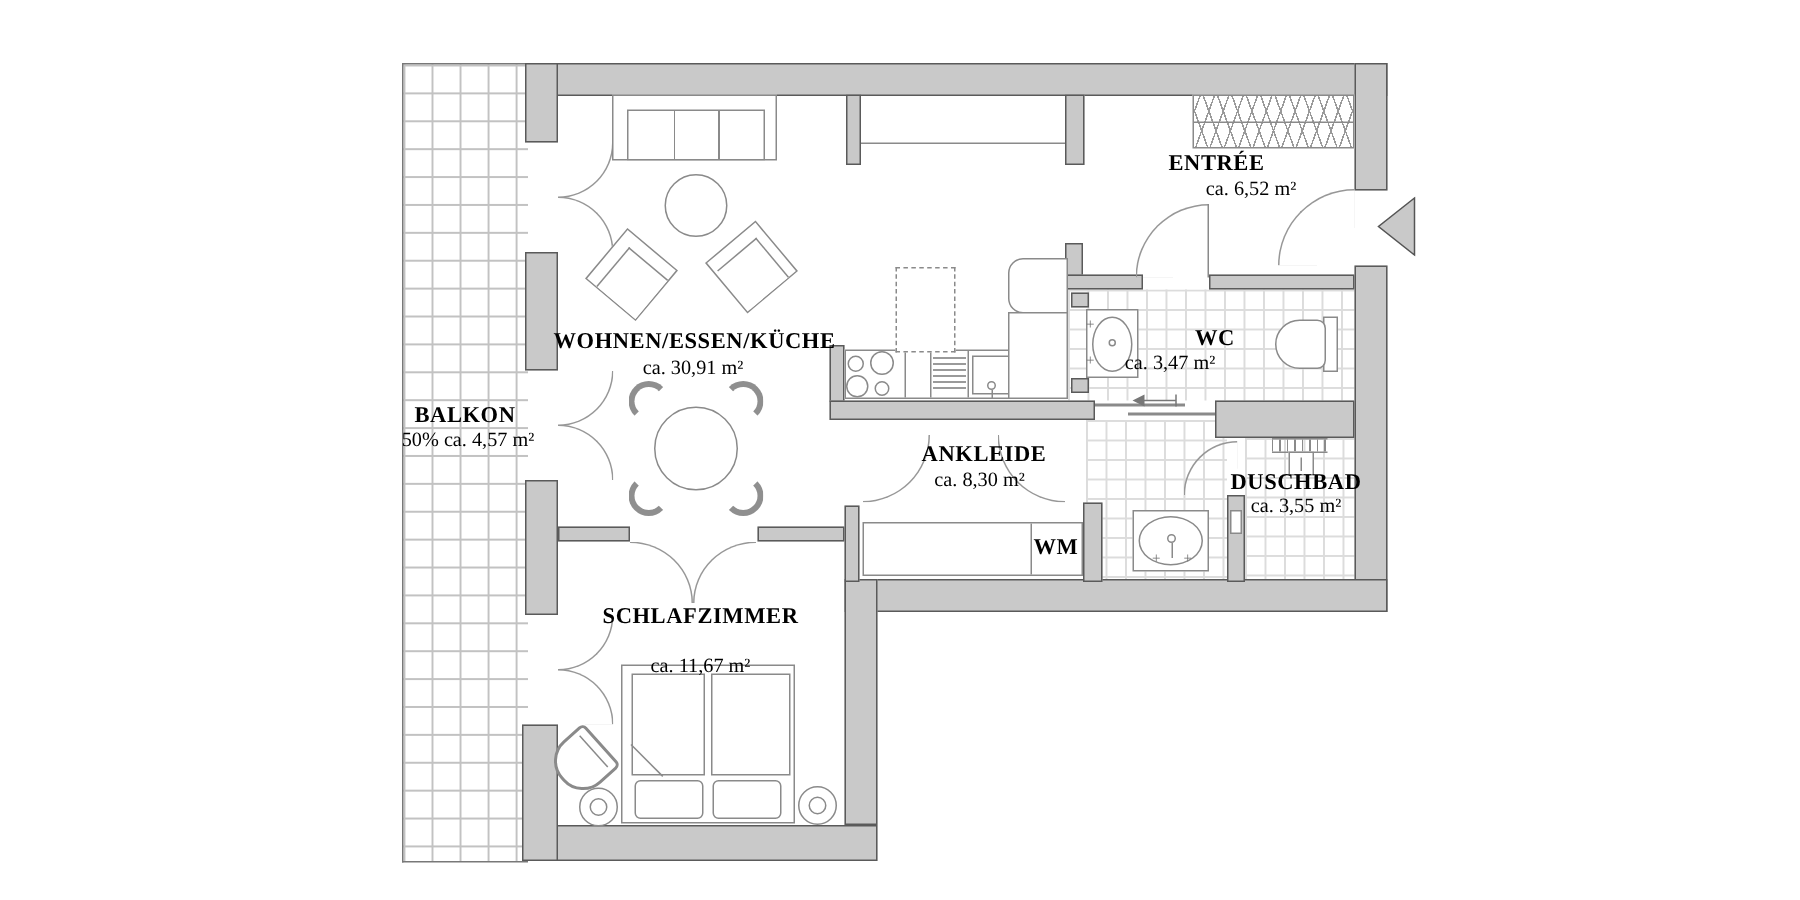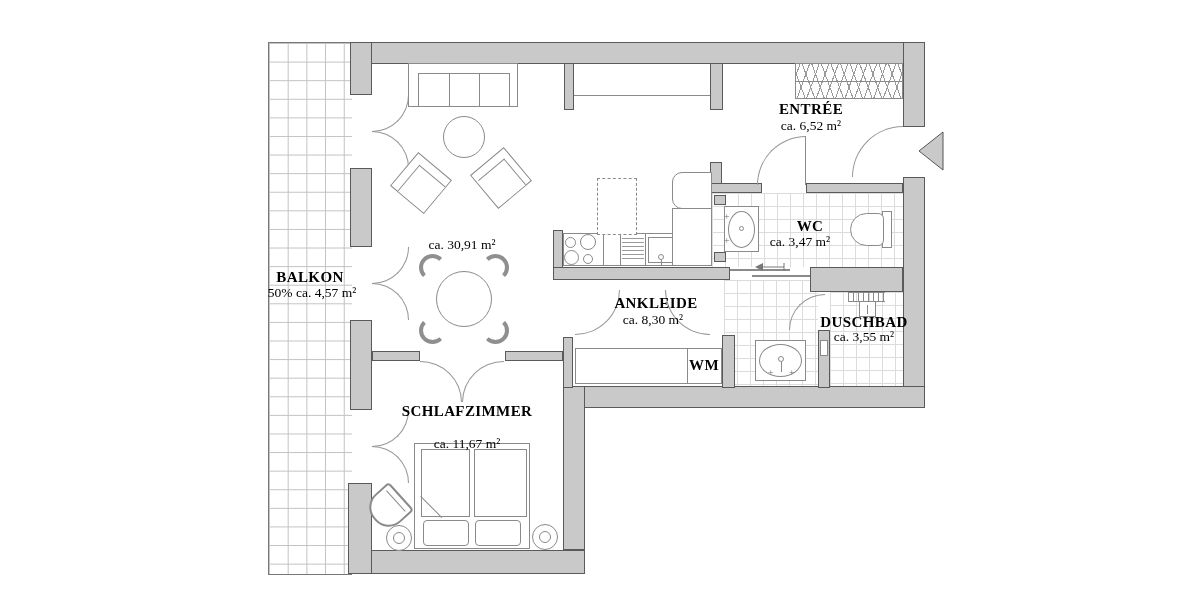--- a/index.html
+++ b/index.html
@@ -171,27 +171,28 @@
   <div class="furn" style="left:423px;top:520px;width:46px;height:26px;border-radius:4px;"></div>
   <div class="furn" style="left:475px;top:520px;width:46px;height:26px;border-radius:4px;"></div>
   <div class="furn circle" style="left:386px;top:525px;width:26px;height:26px;"></div>
   <div class="furn circle" style="left:393px;top:532px;width:12px;height:12px;"></div>
   <div class="furn circle" style="left:532px;top:524px;width:26px;height:26px;"></div>
   <div class="furn circle" style="left:539px;top:531px;width:12px;height:12px;"></div>
   <div class="furn" style="left:370px;top:489px;width:36px;height:38px;border-width:2px;border-radius:18px 4px 4px 18px;transform:rotate(-42deg);">
     <div class="line" style="right:5px;top:3px;width:1px;height:28px;"></div>
   </div>
 
+  <div class="rname" style="left:463px;top:220px;">WOHNEN/ESSEN/KÜCHE</div>
   <div class="rarea" style="left:462px;top:237px;">ca. 30,91 m²</div>
   <div class="rname" style="left:310px;top:269px;">BALKON</div>
   <div class="rarea" style="left:312px;top:285px;">50% ca. 4,57 m²</div>
   <div class="rname" style="left:811px;top:101px;">ENTRÉE</div>
-  <div class="rarea" style="left:811px;top:118px;text-align:right;">ca. 6,52 m²</div>
+  <div class="rarea" style="left:834px;top:118px;text-align:right;">ca. 6,52 m²</div>
   <div class="rname" style="left:810px;top:218px;">WC</div>
-  <div class="rarea" style="left:800px;top:234px;">ca. 3,47 m²</div>
+  <div class="rarea" style="left:780px;top:234px;">ca. 3,47 m²</div>
   <div class="rname" style="left:656px;top:295px;">ANKLEIDE</div>
   <div class="rarea" style="left:653px;top:312px;">ca. 8,30 m²</div>
   <div class="rname" style="left:864px;top:314px;">DUSCHBAD</div>
   <div class="rarea" style="left:864px;top:329px;">ca. 3,55 m²</div>
   <div class="rname" style="left:467px;top:403px;">SCHLAFZIMMER</div>
   <div class="rarea" style="left:467px;top:436px;">ca. 11,67 m²</div>
   <div class="rname" style="left:704px;top:357px;">WM</div>
 
 </div>
 

